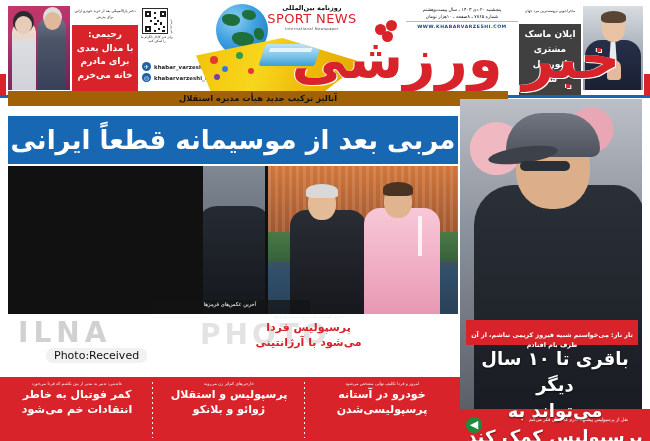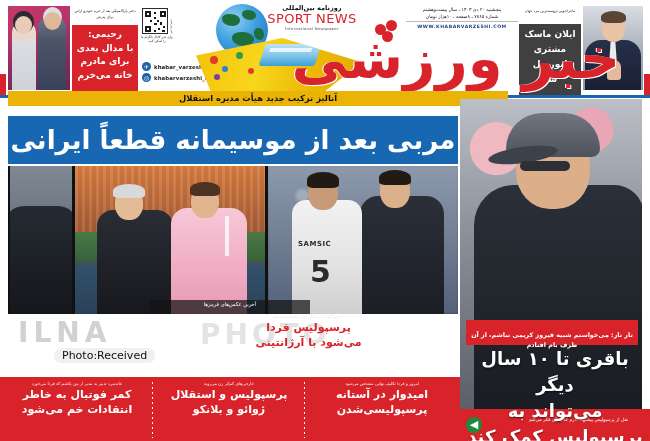--- a/index.html
+++ b/index.html
@@ -112,21 +112,21 @@
     font-size:56px; font-weight:bold; text-align:left; line-height:62px;
     letter-spacing:-2px; direction:rtl; white-space:nowrap;
     text-shadow:1px 1px 0 #fff, -1px 0 0 #fff; }
 
   
   .bluebar { position:absolute; left:0; top:95px; width:650px; height:3px; background:#1767b3; }
   .redbar-l { position:absolute; left:0; top:74px; width:6px; height:22px; background:#d8232a; }
   .redbar-r { position:absolute; left:644px; top:74px; width:6px; height:22px; background:#d8232a; }
 
   
-  .kicker { position:absolute; left:8px; top:91px; width:500px; height:15px; background:#eab308; }
+  .kicker { position:absolute; left:8px; top:91px; width:500px; height:15px; background:#a16207; }
   .kicker span { display:block; text-align:center; font-size:8.4px; font-weight:bold; color:#111;
     line-height:15px; }
 
   
   .mainhead { position:absolute; left:8px; top:116px; width:450px; height:48px; background:#1767b3; }
   .mainhead span { display:block; text-align:center; color:#fff; font-weight:bold;
     font-size:26px; line-height:48px; letter-spacing:-.6px; }
 
   
   .collage { position:absolute; left:8px; top:166px; width:450px; height:148px; background:#111;
@@ -184,21 +184,21 @@
 
   .collage-cap { position:absolute; left:150px; top:300px; width:160px; height:14px;
     background:rgba(20,20,20,.72); }
   .collage-cap span { display:block; text-align:center; color:#fff; font-size:5.2px;
     line-height:7px; padding-top:1px; }
 
   
   .ilna { position:absolute; left:18px; top:318px; width:190px; direction:ltr; }
   .ilna-t { font-size:28px; font-weight:bold; color:#c9c9c9; letter-spacing:5px; line-height:30px;
     opacity:.85; }
-  .ilna-sub { position:absolute; left:36px; top:30px; background:#f1f1f1; color:#111;
+  .ilna-sub { position:absolute; left:28px; top:30px; background:#f1f1f1; color:#111;
     font-size:11px; padding:1px 8px;border-radius:7px; }
   .photo-wm { position:absolute; left:200px; top:318px; font-size:28px; font-weight:bold;
     color:#ddd; letter-spacing:4px; opacity:.8; direction:ltr; }
 
   
   .mid-teaser { position:absolute; left:236px; top:314px; width:145px; height:56px; }
   .mt-cap { font-size:4px; color:#e9e9e9; text-align:center; line-height:5.6px; }
   .mt-l { display:block; text-align:center; color:#d8232a; font-weight:bold; font-size:11px;
     line-height:15px; }
 
@@ -375,32 +375,20 @@
 
   <div class="kicker">
     <span>آنالیز ترکیب جدید هیأت مدیره استقلال</span>
   </div>
 
   <div class="mainhead">
     <span>مربی بعد از موسیمانه قطعاً ایرانی است</span>
   </div>
 
   <div class="collage">
-    <div class="ph1">
-      <div class="ph1-crowd"></div>
-      <div class="ph1-p2"></div>
-      <div class="ph1-p1">
-        <span class="brand">SAMSIC</span>
-        <span class="num">5</span>
-      </div>
-      <div class="ph1-h1"></div>
-      <div class="ph1-hair1"></div>
-      <div class="ph1-h2"></div>
-      <div class="ph1-hair2"></div>
-    </div>
     <div class="ph2">
       <div class="ph2-crowd"></div>
       <div class="ph2-pitch"></div>
       <div class="ph2-coach"></div>
       <div class="ph2-messi"></div>
       <div class="ph2-stripe"></div>
       <div class="ph2-ch"></div>
       <div class="ph2-chair"></div>
       <div class="ph2-mh"></div>
       <div class="ph2-mhair"></div>
@@ -449,21 +437,21 @@
   <div class="rc-footer">
     <div class="rc-arrow">◀</div>
     <div class="tx">نقل از پرسپولیس پیشنهاد دارم که به آن فکر می‌کنم</div>
   </div>
 
   <div class="bot-white"></div>
   <div class="bottom">
 
     <div class="bcol bcol3">
       <div class="cap">امروز و فردا تکلیف نهایی مشخص می‌شود</div>
-      <span class="ln">امیدوار در آستانه</span>
+      <span class="ln">خودرو در آستانه</span>
       <span class="ln">پرسپولیسی‌شدن</span>
     </div>
 
     <div class="bdiv bdiv2"></div>
 
     <div class="bcol bcol2">
       <div class="cap">خارجی‌های کم‌اثر زن می‌روند</div>
       <span class="ln">پرسپولیس و استقلال</span>
       <span class="ln">ژوائو و بلانکو</span>
     </div>

